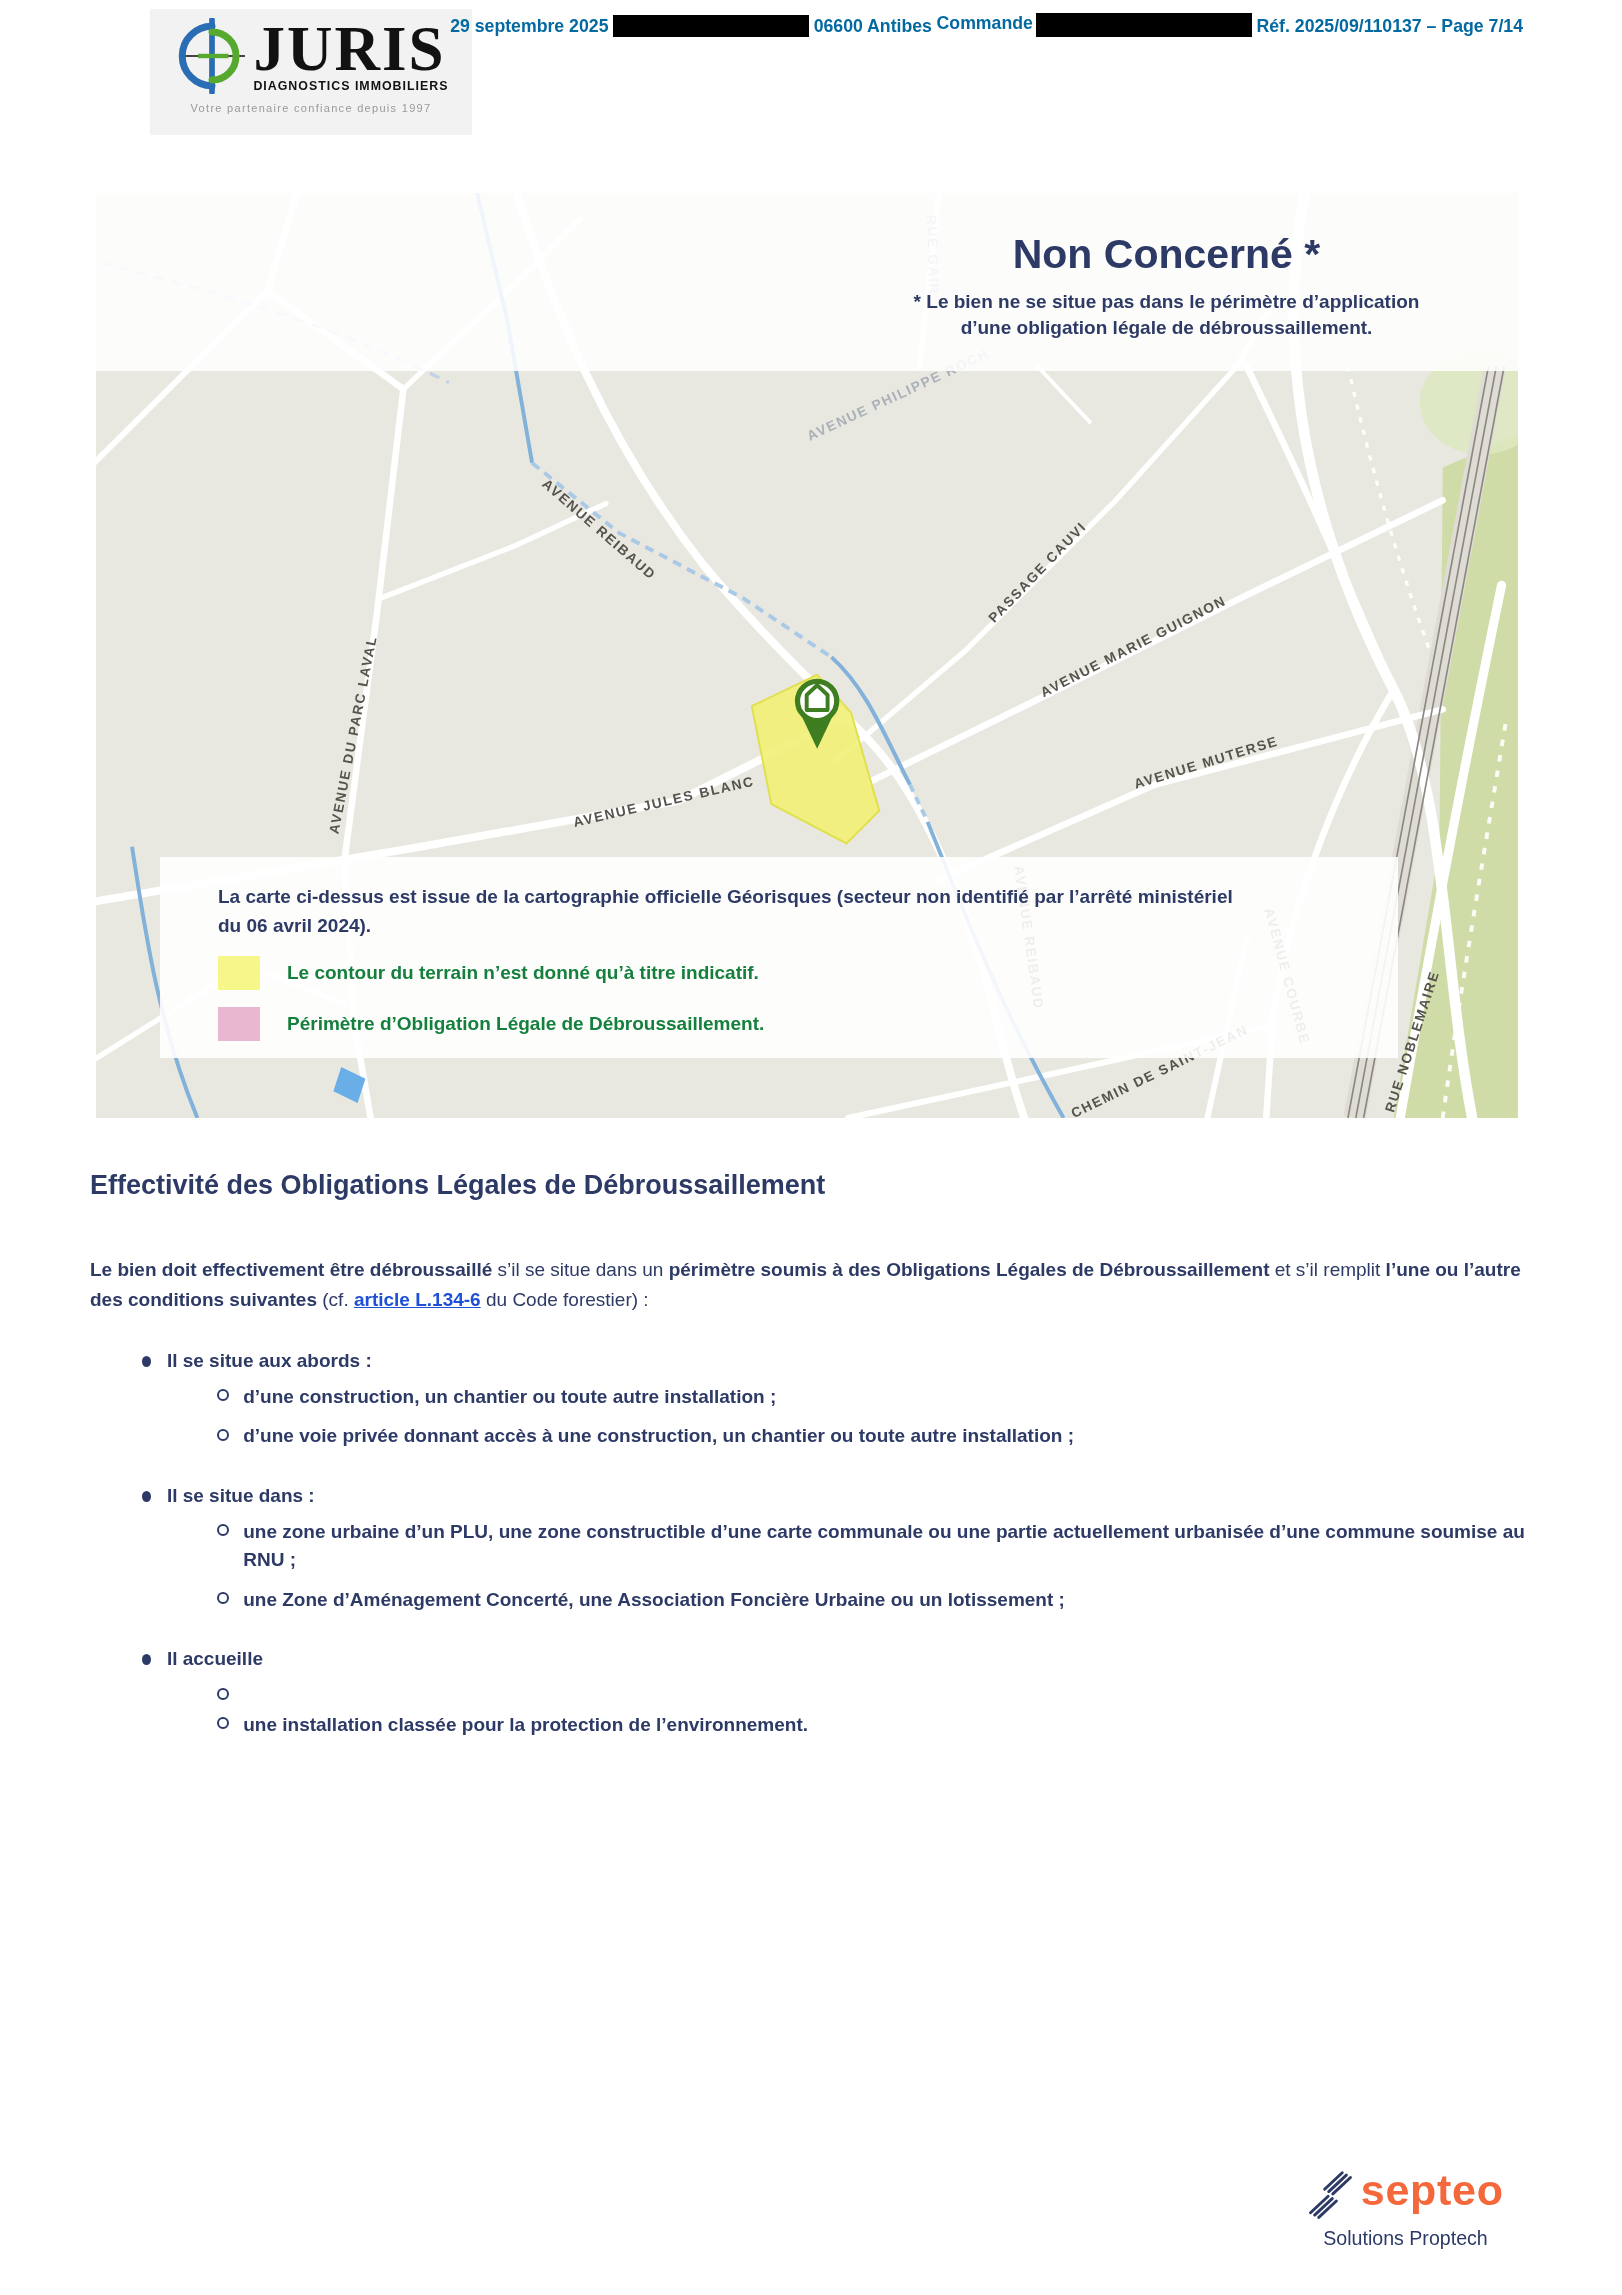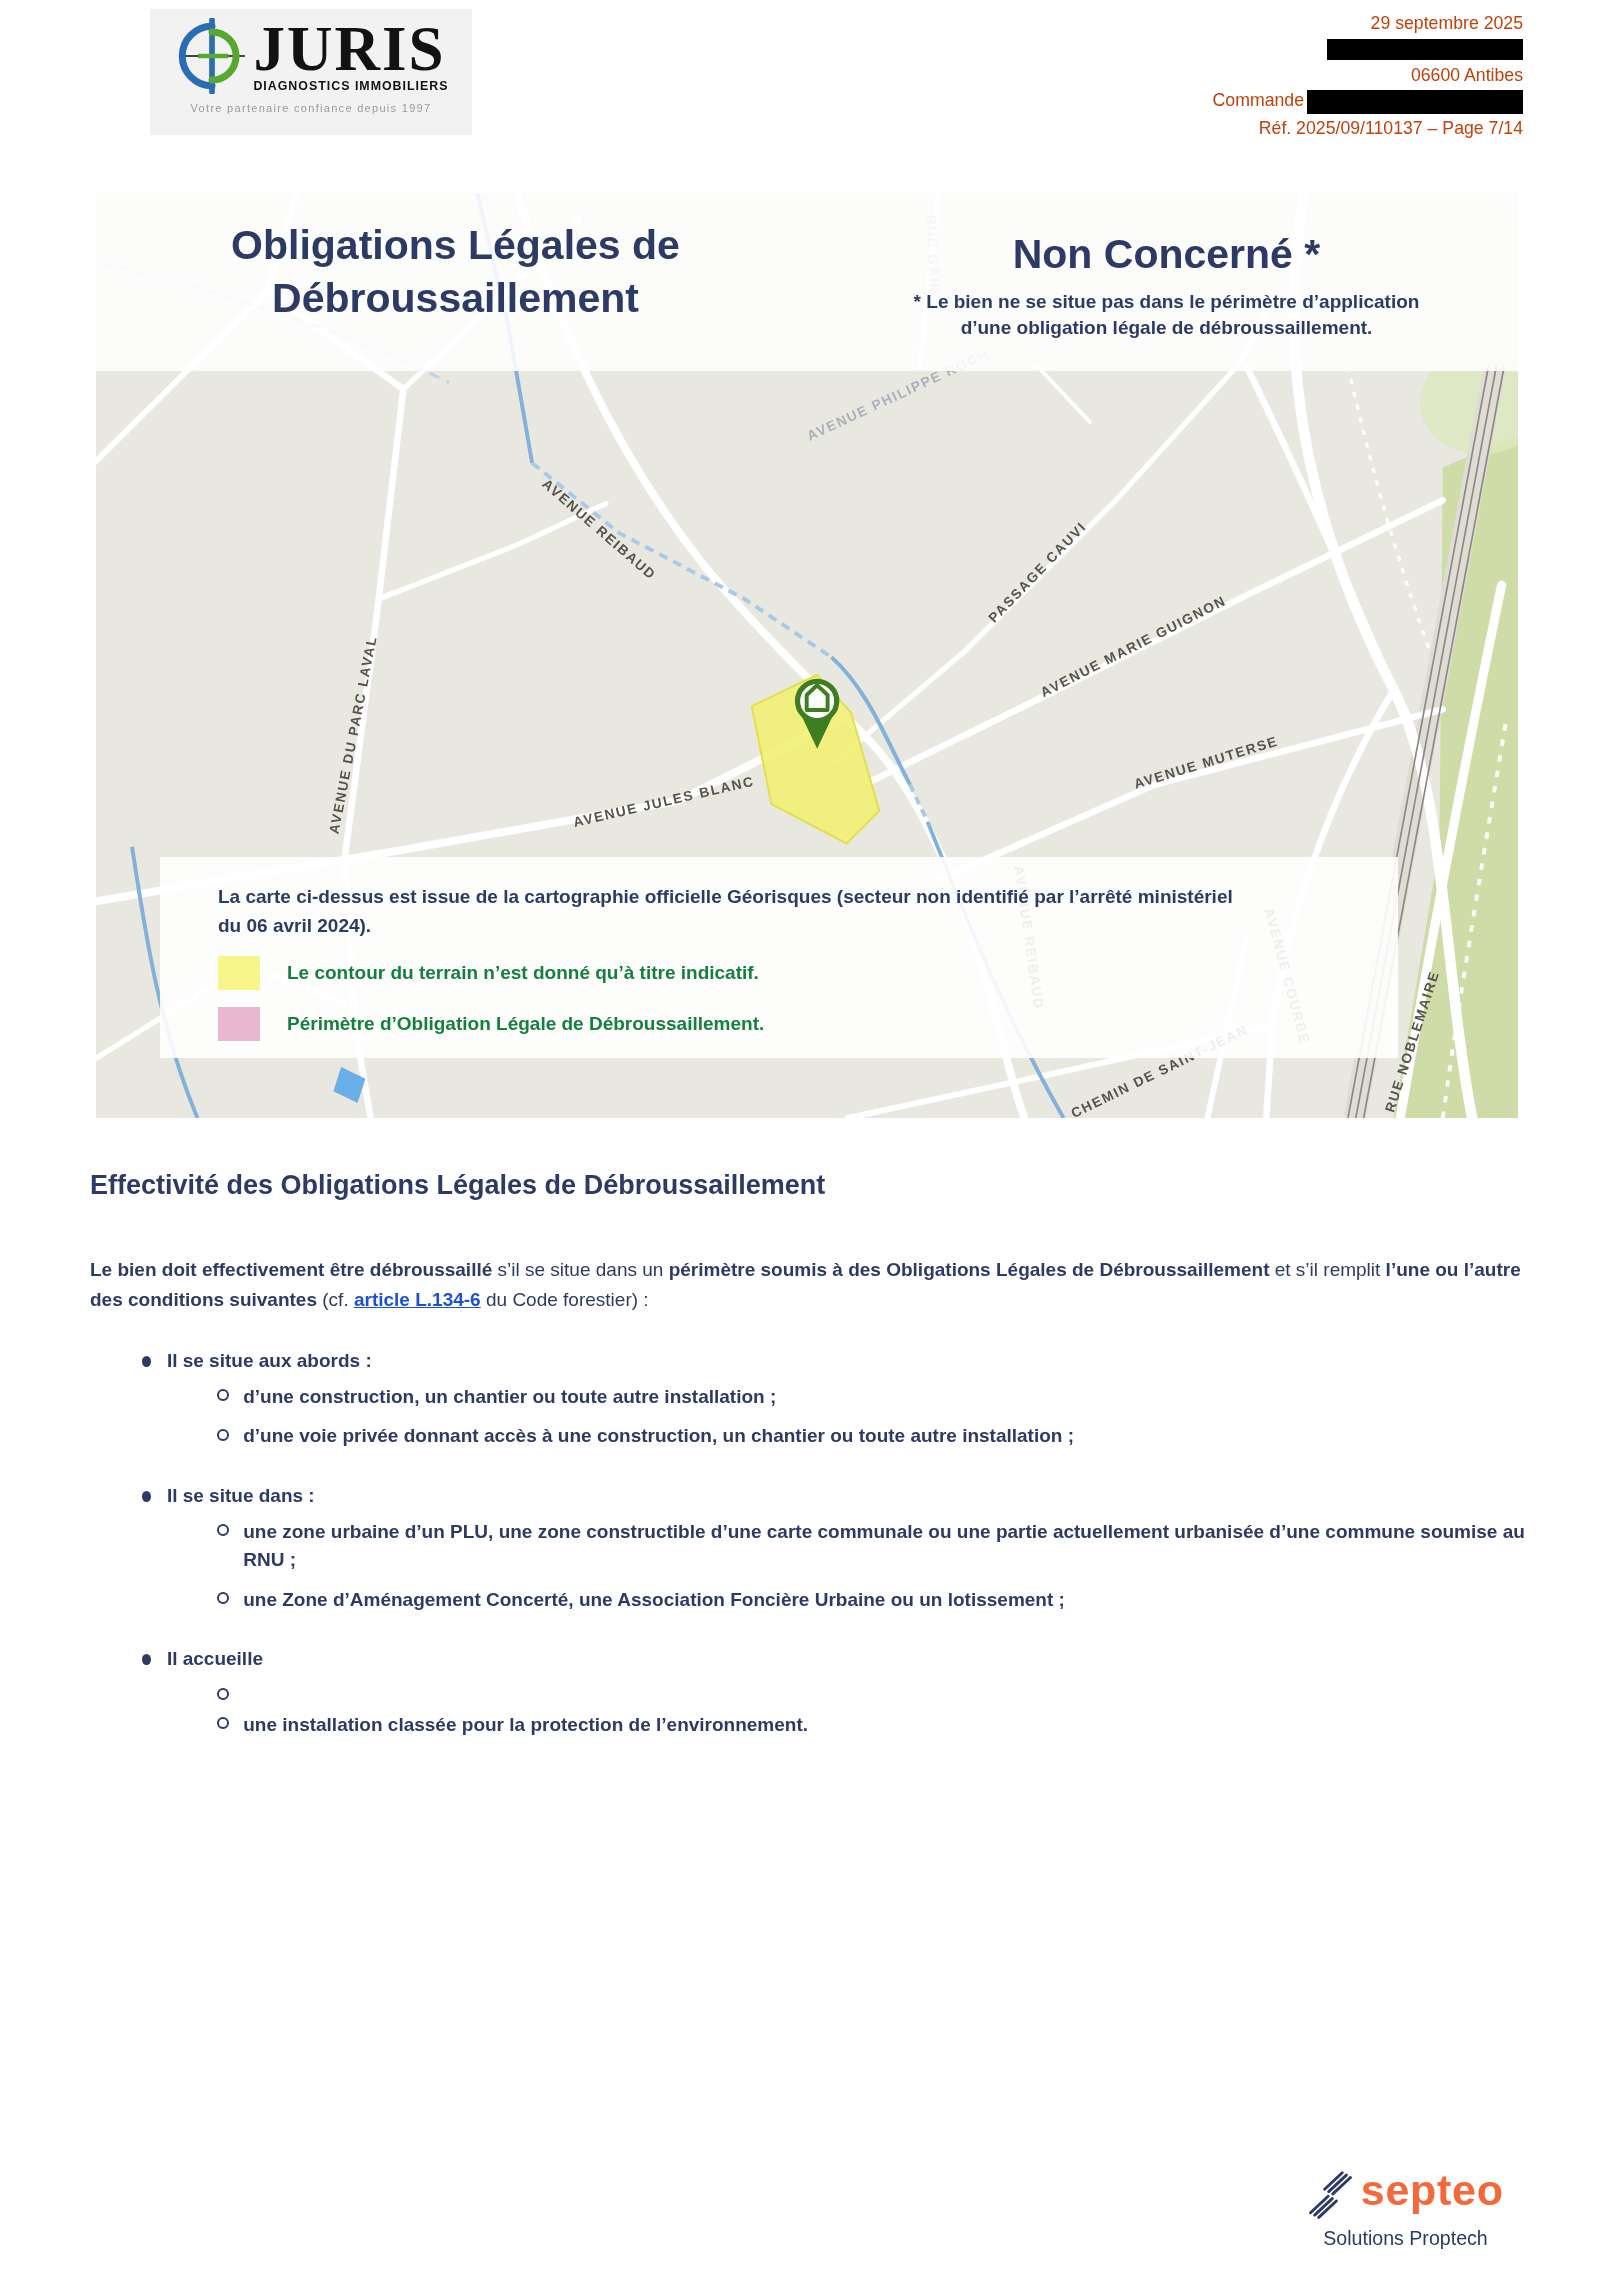--- a/index.html
+++ b/index.html
@@ -6,22 +6,22 @@
   body{
     width:1622px;height:2295px;position:relative;background:#ffffff;
     font-family:"Liberation Sans", sans-serif;color:#2d3a66;overflow:hidden;
   }
   
   .logo-box{position:absolute;left:150px;top:9.2px;width:322px;height:126px;background:#f2f2f2;}
   .logo-row{display:flex;align-items:center;justify-content:center;padding-top:9.2px;gap:3.9px;}
   .logo-name{font-family:"Liberation Serif", serif;font-size:63px;font-weight:700;color:#121212;letter-spacing:2px;line-height:0.9;}
   .logo-sub{font-size:12.4px;font-weight:700;color:#121212;letter-spacing:1px;margin-top:1.3px;}
   .logo-tagline{text-align:center;font-size:11px;color:#9a9a9a;letter-spacing:1.3px;margin-top:5.2px;}
-  .hdr-meta{position:absolute;right:99px;top:13px;display:flex;flex-direction:column;align-items:flex-end;gap:4.6px;
-    font-size:17.7px;font-weight:400;color:#c2410c;}
+  .hdr-meta{position:absolute;right:99px;top:13px;display:flex;flex-direction:row;align-items:flex-end;gap:4.6px;
+    font-size:17.7px;font-weight:700;color:#0369a1;}
   .redact{display:inline-block;background:#000;}
   .r1{width:196px;height:21.6px;}
   .r2{width:216px;height:23.5px;}
   .cmd-row{display:flex;gap:3px;}
   
   .map-wrap{position:absolute;left:96px;top:193px;width:1422px;height:925px;overflow:hidden;background:#e9e8e0;}
   .map-wrap svg.basemap{position:absolute;left:0;top:0;}
   .band{position:absolute;left:0;top:0;width:1422px;height:178px;background:rgba(255,255,255,0.87);}
   .map-title-left{position:absolute;left:0;top:26px;width:719px;text-align:center;
     font-size:41px;font-weight:700;color:#2d3a66;line-height:1.3;}
@@ -157,24 +157,20 @@
       <text class="street" transform="translate(1700,878) rotate(-17)">AVENUE MUTERSE</text>
       <text class="street" transform="translate(1420,1140) rotate(82)">AVENUE REIBAUD</text>
       <text class="street" transform="translate(1815,1200) rotate(75)">AVENUE COURBE</text>
       <text class="street" transform="translate(1630,1350) rotate(-26)">CHEMIN DE SAINT-JEAN</text>
       <text class="street" transform="translate(2020,1300) rotate(-72)">RUE NOBLEMAIRE</text>
     </g>
   </svg>
 
   <div class="band"></div>
 
-  <div class="map-title-left">
-    <div>Obligations Légales de</div>
-    <div>Débroussaillement</div>
-  </div>
 
   <div class="map-title-right">
     <div class="big">Non Concerné *</div>
     <div class="sub">
       <div>* Le bien ne se situe pas dans le périmètre d’application</div>
       <div>d’une obligation légale de débroussaillement.</div>
     </div>
   </div>
 
   <div class="legend">

